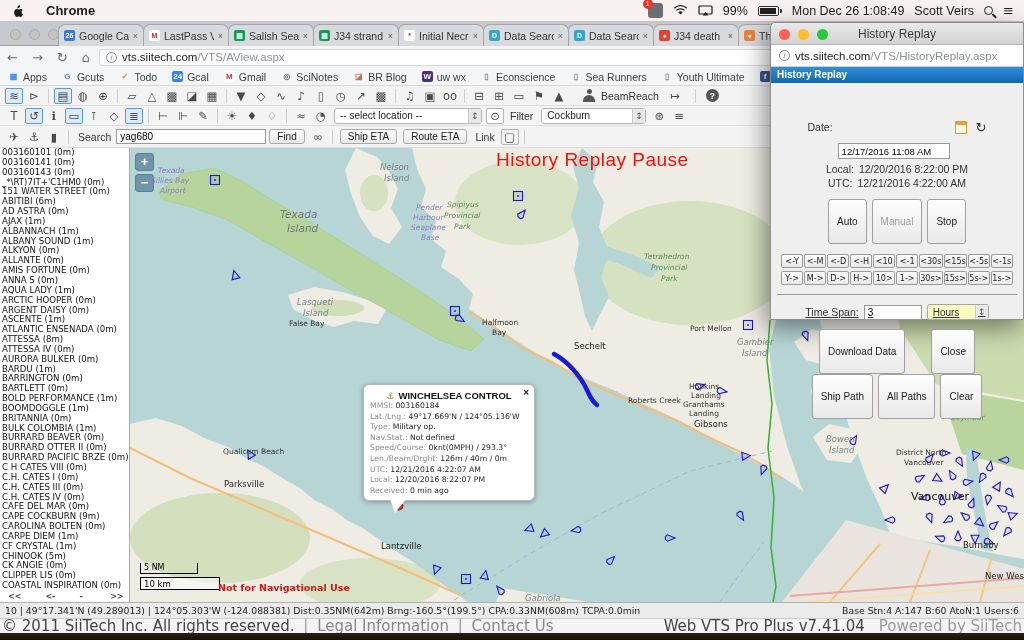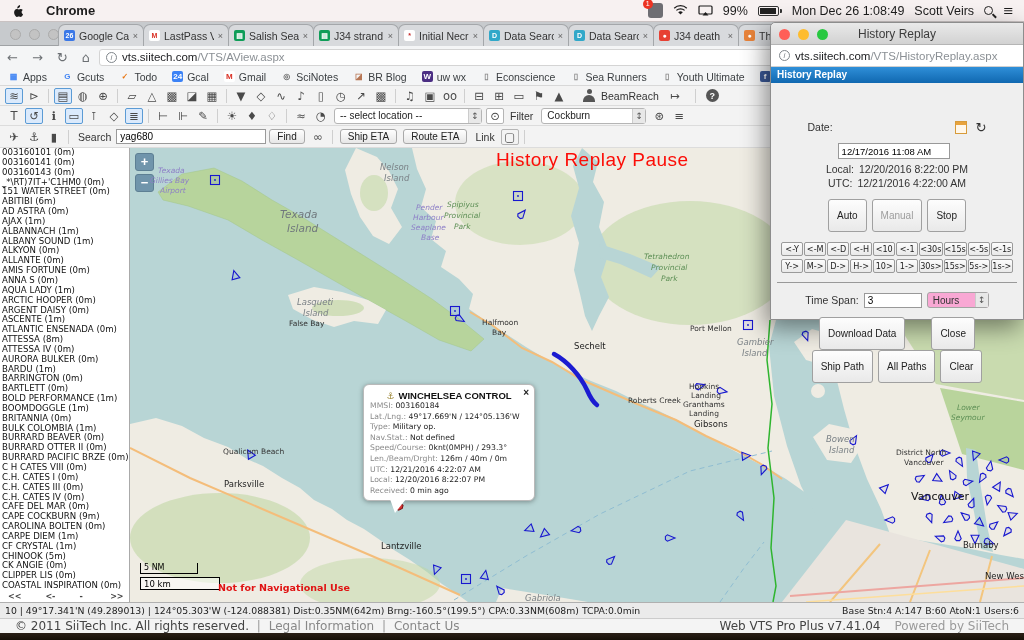--- a/index.html
+++ b/index.html
@@ -109,21 +109,21 @@
   .crest { color:#9a8432; font-size:9px; font-family:"DejaVu Sans",sans-serif; }
   #ip-close { position:absolute; right:5px; top:2px; font-size:10px; font-weight:bold; color:#222; }
   .ip-row { font-size:7.7px; line-height:10.6px; white-space:nowrap; font-family:"DejaVu Sans",sans-serif; }
   .ip-row .l { color:#8a8a8a; } .ip-row .v { color:#1c1c1c; }
 
   
   #statusbar { position:absolute; left:0; top:580px; width:1024px; height:16px; background:#ebebeb; border-top:1px solid #b0b0b0;
     display:flex; justify-content:space-between; align-items:center; font-size:9.3px; color:#222; padding:0 5px;
     font-family:"DejaVu Sans",sans-serif; white-space:nowrap; }
   #footer { position:absolute; left:0; top:596px; width:1024px; height:15px; background:#f4f4f4; border-top:1px solid #ccc;
-    display:flex; justify-content:space-between; align-items:center; font-size:12px; padding:0 15px; color:#444;
+    display:flex; justify-content:space-between; align-items:center; font-size:15px; padding:0 2px; color:#444;
     font-family:"DejaVu Sans",sans-serif; white-space:nowrap; }
   #footer .lnk { color:#888; } #footer .sep { color:#999; margin:0 4px; }
   #footer-right { display:flex; gap:14px; } #footer-right .pow { color:#9a9a9a; }
   #blackbar { position:absolute; left:0; top:633px; width:1024px; height:7px; background:linear-gradient(#2a2017,#171108); z-index:60; }
 
   
   #replaywin { position:absolute; left:770px; top:22px; width:254px; height:298px; background:#efefef; border-radius:5px 0 0 0;
     box-shadow:-4px 8px 24px rgba(0,0,0,.45); z-index:70; border:1px solid #8d8d8d; }
   #rw-titlebar { height:22px; background:linear-gradient(#e9e9e9,#d2d2d2); border-bottom:1px solid #b5b5b5; border-radius:5px 0 0 0;
     position:relative; text-align:center; font-size:12px; color:#3c3c3c; line-height:22px; }
@@ -133,30 +133,30 @@
     padding:0 8px; font-size:11.5px; }
   #rw-header { height:16px; background:linear-gradient(#2f8fd8,#1068b0); color:#fff; font-weight:bold; font-size:10px;
     line-height:16px; padding-left:6px; }
   .rw-row { display:flex; justify-content:center; align-items:center; gap:5px; font-size:10.5px; color:#333; }
   #rw-daterow { margin:12px 0 3px; }
   #rw-date-input { width:112px; height:16px; border:1px solid #999; background:#fff; font-size:9.5px; padding:0 3px; font-family:inherit;margin-top:48px; }
   .calic { width:12px; height:13px; border:1px solid #d79b3a; background:#fff7ea; position:relative; }
   .calic:before { content:""; position:absolute; left:0; top:0; right:0; height:3px; background:#e8a33d; }
   .refic { font-size:13px; color:#333; font-family:"DejaVu Sans",sans-serif; margin-left:4px; }
   .rw-dt { line-height:14px; }
-  .mbtn { font-size:10px; color:#222; border:1px solid #a0a0a0; border-radius:3px; background:linear-gradient(#fdfdfd,#e9e9e9); padding:10px 8px; }
+  .mbtn { font-size:10px; color:#222; border:1px solid #a0a0a0; border-radius:3px; background:linear-gradient(#fdfdfd,#e9e9e9); padding:16px 8px; }
   .mbtn.dis { color:#9d9d9d; }
   #rw-autorow { margin:9px 0 10px; }
   .steprow { display:flex; justify-content:center; gap:1px; margin:3px 2px; }
   .sbtn { font-size:8.1px; color:#222; border:1px solid #9a9a9a; border-radius:2px; background:linear-gradient(#fcfcfc,#e9e9e9);
     padding:1px 0; min-width:22px; text-align:center; font-family:"DejaVu Sans",sans-serif; }
   #rw-div { border:none; border-top:1px solid #999; margin:9px 6px; }
-  #rw-spanrow { margin:2px 0 9px; }
+  #rw-spanrow { margin:2px 0 9px;text-decoration:underline; }
   #rw-span-input { width:58px; height:15px; border:1px solid #999; background:#fff; font-size:10px; padding:0 3px; font-family:inherit; }
-  .rw-select { width:62px; height:16px; background:#f9a8d4; border:1px solid #a5a5a5; border-radius:3px; font-size:10px;
+  .rw-select { width:62px; height:16px; background:#fef9c3; border:1px solid #a5a5a5; border-radius:3px; font-size:10px;
     display:flex; align-items:center; padding-left:5px; }
   #rw-pathrow { margin-bottom:12px; }
   #rw-dlrow { gap:26px; }
 </style>
 </head>
 <body>
 
 <div id="screen">
 
   <div id="menubar">

